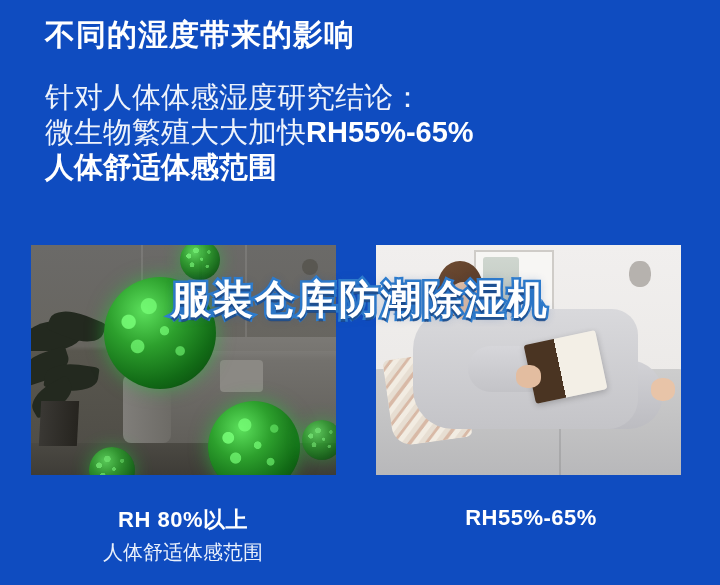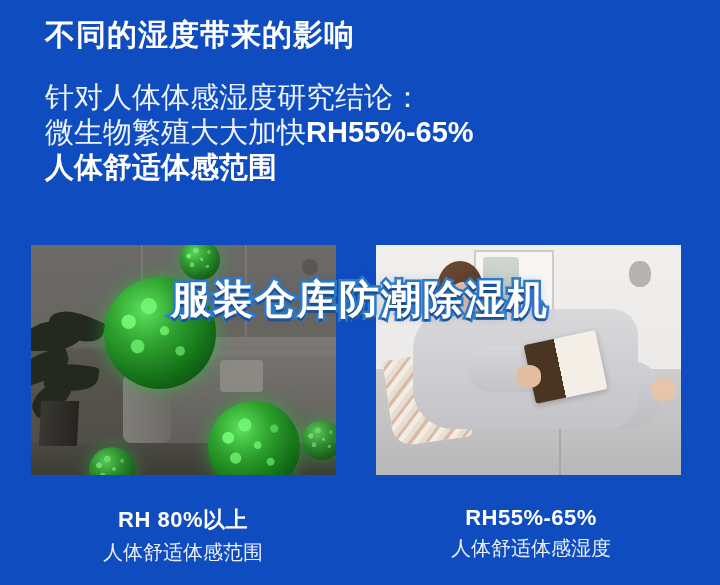--- a/index.html
+++ b/index.html
@@ -330,16 +330,15 @@
 
   <div class="overlay-text">服装仓库防潮除湿机</div>
 
   <div class="caption caption-left">
     <span class="caption-title">RH 80%以上</span>
     <span class="caption-sub">人体舒适体感范围</span>
   </div>
 
   <div class="caption caption-right">
     <span class="caption-title">RH55%-65%</span>
-    <span class="caption-sub">人体舒适体感湿度</span>
   </div>
 
 </div>
 
 </body></html>

